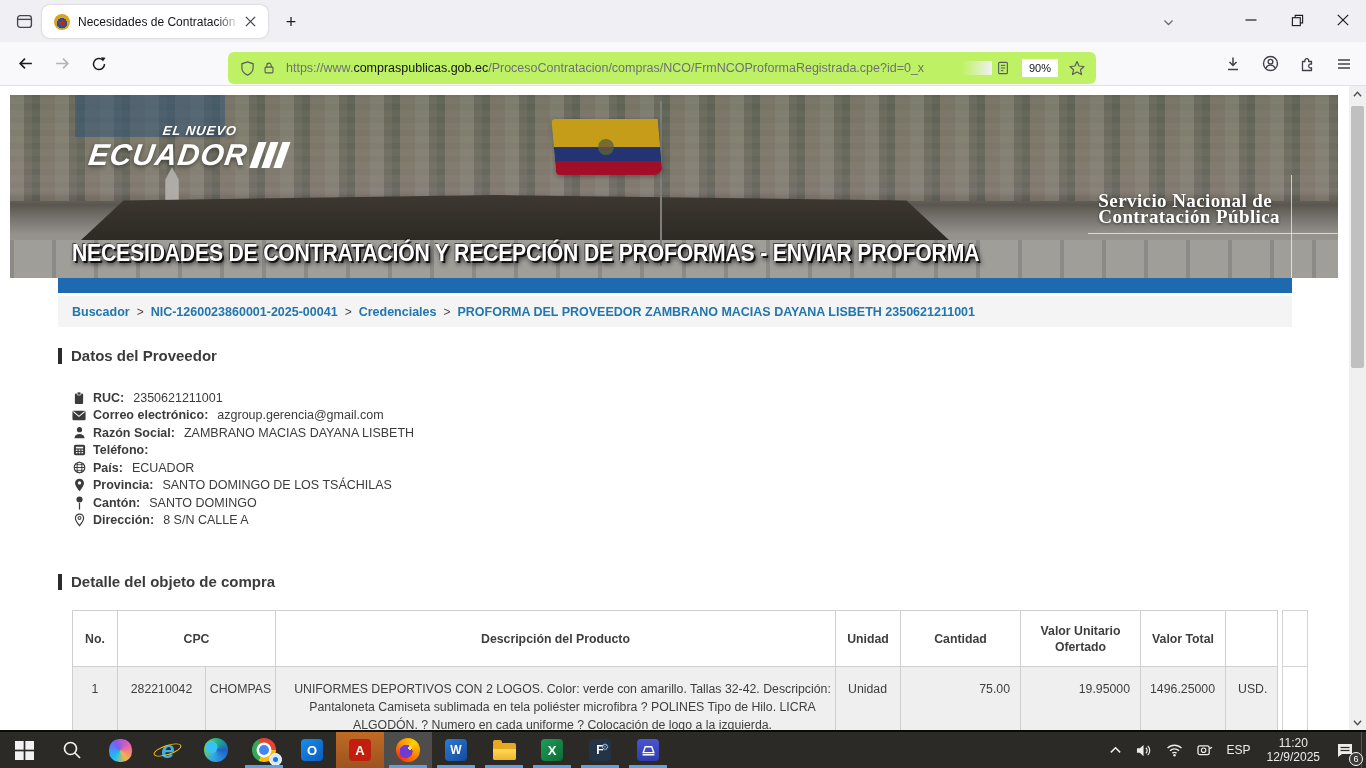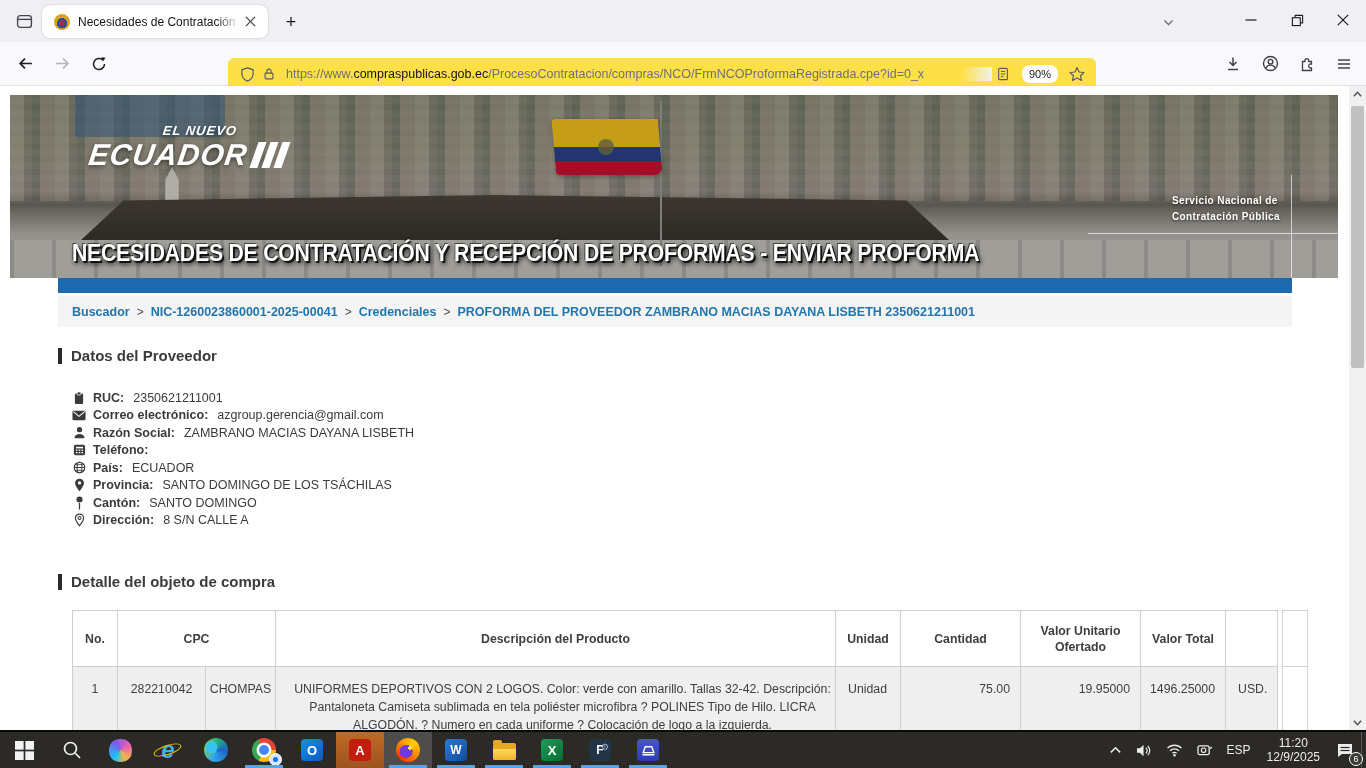--- a/index.html
+++ b/index.html
@@ -14,26 +14,26 @@
   .tab-title { flex:1; margin-left:8px; font-size:12px; color:#15141a; white-space:nowrap; overflow:hidden; position:relative; }
   .tab-title .fade { position:absolute; right:0; top:0; width:24px; height:100%; background:linear-gradient(90deg, rgba(255,255,255,0), #fff); }
   .tab-close { width:20px; height:20px; display:flex; align-items:center; justify-content:center; border-radius:4px; }
   .newtab-btn { position:absolute; left:278px; top:9px; width:26px; height:26px; display:flex; align-items:center; justify-content:center; font-size:18px; color:#1b1b21; border-radius:4px; }
   .tabs-chevron { position:absolute; left:1154px; top:9px; width:28px; height:26px; display:flex; align-items:center; justify-content:center; }
   .win-controls { position:absolute; right:0; top:0; height:40px; display:flex; }
   .win-btn { width:46px; height:40px; display:flex; align-items:center; justify-content:center; color:#1b1b21; }
 
   .navbar { position:absolute; left:0; top:42px; width:1366px; height:44px; background:#f9f9fb; border-bottom:1px solid #e0e0e6; }
   .nav-btn { position:absolute; top:50%; transform:translateY(-50%); width:30px; height:30px; display:flex; align-items:center; justify-content:center; border-radius:4px; }
-  .urlbar { position:absolute; left:228px; top:16px; width:868px; height:32px; background:#fde047; border-radius:6px; display:flex; align-items:center; padding:0 8px; }
+  .urlbar { position:absolute; left:228px; top:10px; width:868px; height:32px; background:#bef264; border-radius:6px; display:flex; align-items:center; padding:0 8px; }
   .url-text { flex:1; font-size:12.5px; white-space:nowrap; overflow:hidden; position:relative; margin-left:6px; }
   .url-text .u-gray { color:#6f6f78; }
   .url-text .u-dark { color:#15141a; }
   .url-text .fade { position:absolute; right:0; top:0; width:30px; height:100%; background:linear-gradient(90deg, rgba(240,240,244,0), #f0f0f4); }
-  .zoom-pill { background:#fff; border-radius:8px; font-size:11px; color:#15141a; padding:3px 7px; margin:0 8px; }
+  .zoom-pill { background:#fff; border-radius:0; font-size:11px; color:#15141a; padding:3px 7px; margin:0 8px; }
   .url-icn { flex:0 0 auto; display:flex; align-items:center; justify-content:center; width:22px; }
 
   
   .content { position:absolute; left:0; top:86px; width:1366px; height:644px; background:#fff; overflow:hidden; }
 
   
   .banner { position:absolute; left:10px; top:9px; width:1328px; height:183px; overflow:hidden;
     background:linear-gradient(180deg,#7e8471 0%,#8d8d7d 32%,#94908a 52%,#6e6a60 60%,#837f76 64%,#b7b4ad 76%,#c2bfb8 90%,#9a978f 100%); }
   .b-mottle { position:absolute; left:0; top:0; width:100%; height:58%; opacity:.4;
     background:repeating-linear-gradient(90deg, rgba(214,201,178,.8) 0 14px, rgba(140,130,110,.7) 14px 22px, rgba(96,104,82,.65) 22px 30px, rgba(196,172,148,.8) 30px 45px),
@@ -46,21 +46,21 @@
   .b-pole { position:absolute; left:650px; top:6px; width:2px; height:165px; background:#9b9b98; }
   .b-flag { position:absolute; left:544px; top:24px; width:106px; height:56px; transform:rotate(-5deg) skewY(5deg); border-radius:4px 0 8px 4px; overflow:hidden; box-shadow:0 2px 5px rgba(0,0,0,.3); }
   .b-flag .fy { height:50%; background:#f5c21c; } .b-flag .fb { height:25%; background:#2b3f8c; } .b-flag .fr { height:25%; background:#c8102e; }
   .b-crest { position:absolute; left:588px; top:44px; width:16px; height:16px; border-radius:50%; background:radial-gradient(circle,#8a6b3a 0 40%, #6b7a4a 41% 100%); opacity:.8; transform:rotate(-5deg); }
   .b-dim { position:absolute; inset:0; background:rgba(10,12,14,.2); }
   .b-logo { position:absolute; left:80px; top:28px; color:#fff; transform:skewX(-8deg); text-shadow:0 2px 4px rgba(0,0,0,.45); }
   .b-logo .l1 { font-size:13px; font-weight:bold; font-style:italic; letter-spacing:1px; text-align:right; margin-right:52px; }
   .b-logo .l2 { font-size:30px; font-weight:bold; font-style:italic; letter-spacing:1px; display:flex; align-items:center; }
   .b-logo .slashes { display:inline-flex; margin-left:6px; gap:4px; }
   .b-logo .slashes i { width:8px; height:26px; background:#fff; transform:skewX(-12deg); }
-  .b-agency { position:absolute; right:58px; top:98px; color:#fff; font-size:10px; font-weight:bold; line-height:16px; letter-spacing:.4px; text-shadow:0 1px 3px rgba(0,0,0,.6); }
+  .b-agency { position:absolute; right:58px; top:98px; color:#fff; font-size:19px; font-weight:bold; line-height:16px; letter-spacing:.4px; text-shadow:0 1px 3px rgba(0,0,0,.6);font-family:Liberation Serif, serif; }
   .b-xline-h { position:absolute; right:0; top:138px; width:250px; height:1px; background:rgba(255,255,255,.65); }
   .b-xline-v { position:absolute; right:46px; top:80px; width:1px; height:103px; background:rgba(255,255,255,.65); }
   .b-title { position:absolute; left:62px; top:145px; color:#fff; font-size:23px; font-weight:800; letter-spacing:-.2px; white-space:nowrap;
     transform:scaleX(.92); transform-origin:left center;
     text-shadow:2px 2px 0 rgba(0,0,0,.8), -1px -1px 0 rgba(0,0,0,.55), 2px 3px 5px rgba(0,0,0,.9); }
 
   .bluebar { position:absolute; left:58px; top:192px; width:1234px; height:15px; }
 
   .breadcrumb { position:absolute; left:58px; top:210px; width:1234px; height:31px; background:#f4f4f4; display:flex; align-items:center; padding-left:14px; font-size:12.5px; font-weight:bold; }
   .breadcrumb a { color:#2176ad; text-decoration:none; white-space:nowrap; }

